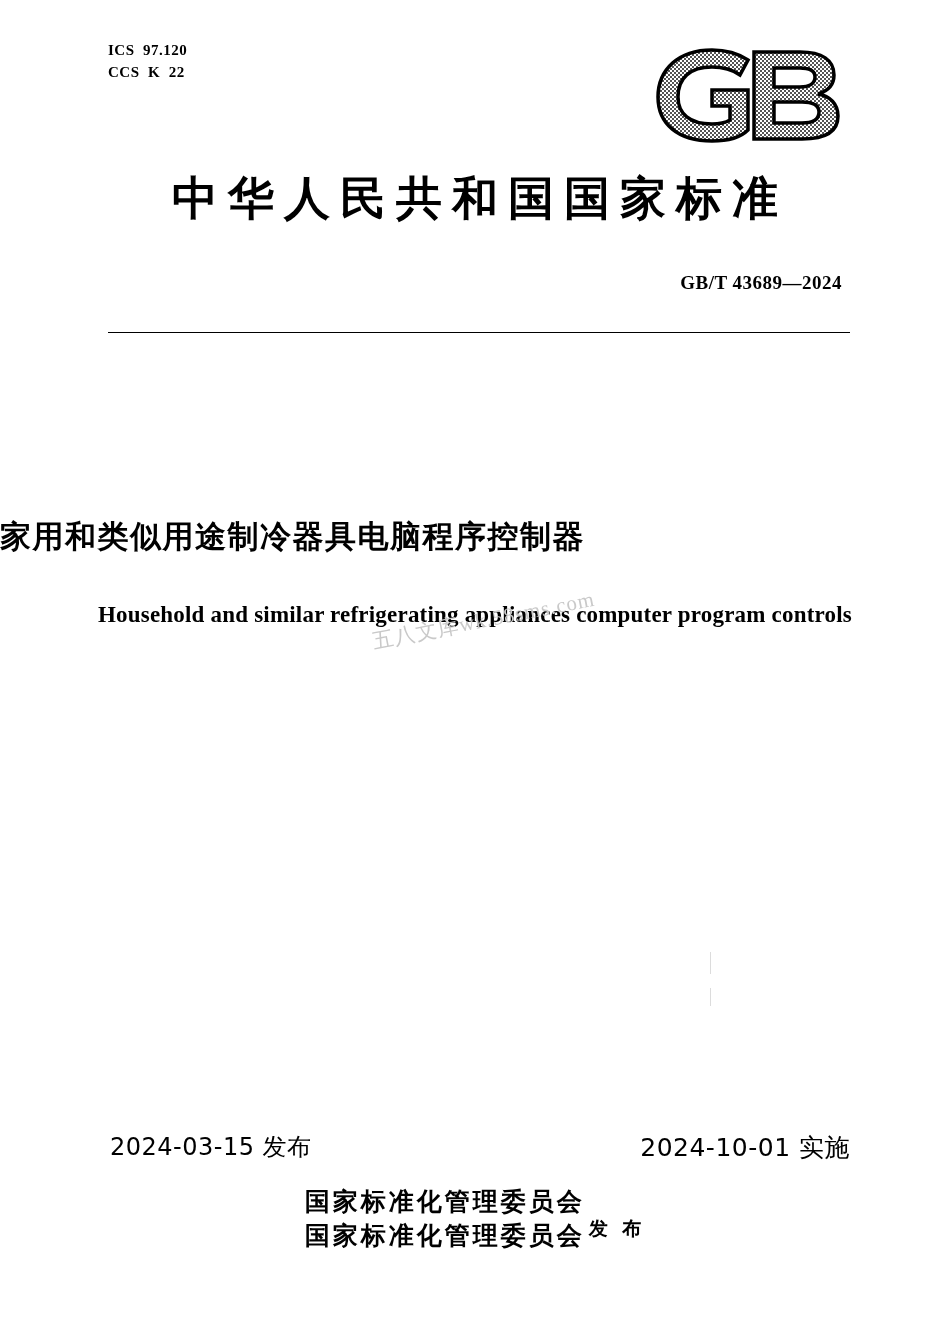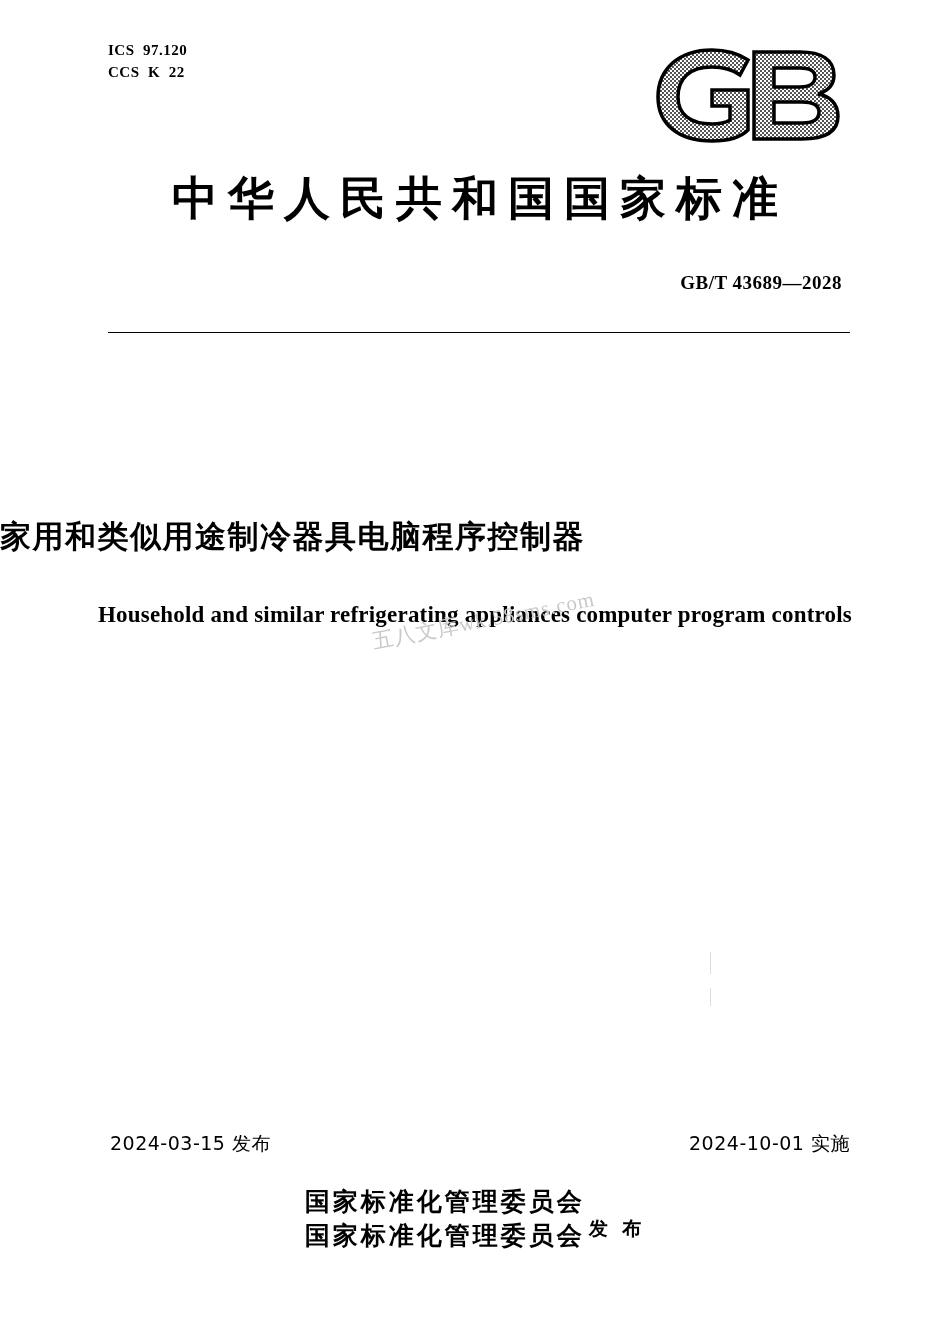--- a/index.html
+++ b/index.html
@@ -134,29 +134,29 @@
   }
   .faint-mark.m1 { left: 710px; top: 952px; height: 22px; }
   .faint-mark.m2 { left: 710px; top: 988px; height: 18px; }
 
   
   .date-left {
     position: absolute;
     left: 110px;
     top: 1131px;
     font-family: "DejaVu Sans", sans-serif;
-    font-size: 19px;
+    font-size: 24px;
     letter-spacing: 0.5px;
   }
   .date-right {
     position: absolute;
     right: 100px;
     top: 1131px;
     font-family: "DejaVu Sans", sans-serif;
-    font-size: 19px;
+    font-size: 25px;
     letter-spacing: 0.5px;
   }
 
   
   .issuer {
     position: absolute;
     left: 0;
     right: 0;
     top: 1185px;
     text-align: center;
@@ -234,21 +234,21 @@
                C180 52 188 60 188 72
                C188 88 175 95 152 95
                L104 95 Z
                M124 24 L124 43 L150 43 C160 43 165 39 165 33 C165 27 160 24 150 24 Z
                M124 58 L124 79 L152 79 C163 79 169 75 169 68 C169 61 163 58 152 58 Z" fill="url(#hatch)" stroke="#000" stroke-width="3.5" fill-rule="evenodd"></path>
     </svg>
   </div>
 
   <div class="nat-title">中华人民共和国国家标准</div>
 
-  <div class="std-no">GB/T 43689—2028</div>
+  <div class="std-no">GB/T 43689—2024</div>
 
   <div class="rule"></div>
 
   <div class="doc-title-cn">家用和类似用途制冷器具电脑程序控制器</div>
   <div class="doc-title-en">Household and similar refrigerating appliances computer program controls</div>
 
   <div class="watermark">五八文库wk.58sms.com</div>
 
   <div class="faint-mark m1"></div>
   <div class="faint-mark m2"></div>

